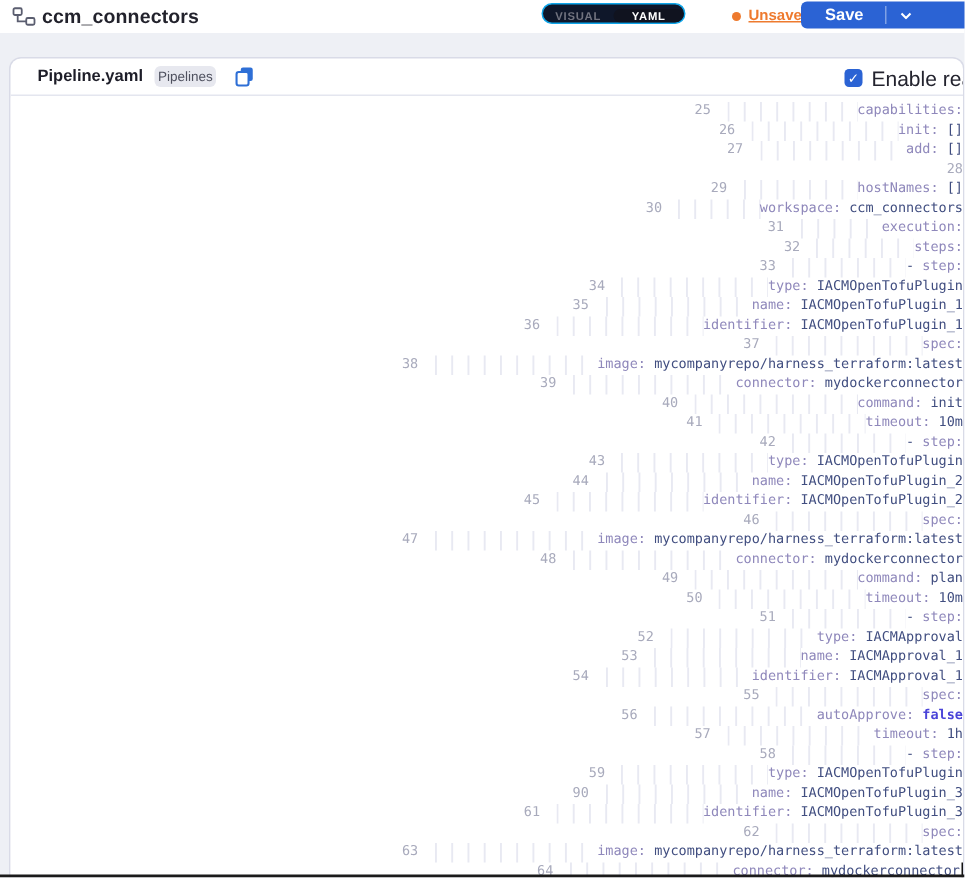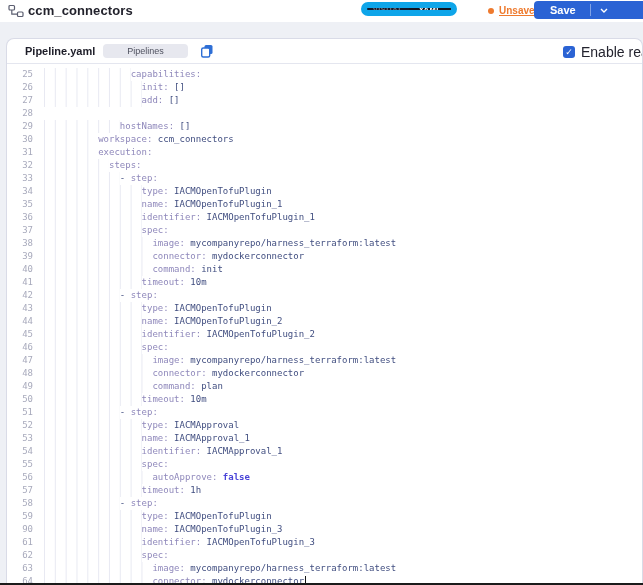--- a/index.html
+++ b/index.html
@@ -16,22 +16,22 @@
     position:absolute; top:0; left:0; width:643px; height:22px;
     background:#ffffff;
   }
   .title-icon { position:absolute; left:8px; top:4px; }
   .page-title {
     position:absolute; left:28px; top:3px;
     font-size:13px; font-weight:bold; color:#22222c; letter-spacing:.1px;
   }
   .toggle {
     position:absolute; left:361px; top:2px; width:96px; height:14px;
-    background:#0f172a; border:6px solid #0ea5e9; border-radius:8px;
-    display:flex; align-items:center; overflow:hidden;
+    background:#0f172a; border:1px solid #0ea5e9; border-radius:8px;
+    display:flex; align-items:flex-end; overflow:hidden;
   }
   .toggle-seg {
     flex:1; display:flex; align-items:center; justify-content:center;
     font-size:7.5px; font-weight:bold; letter-spacing:.5px; color:#71737f;
     cursor:pointer;
   }
   .toggle-seg.active {
     background:#10131f; color:#ffffff; border-radius:8px;
   }
   .unsaved {
@@ -56,39 +56,39 @@
     background:#ffffff; border:1px solid #d9dbe7; border-bottom:none;
     border-radius:8px 8px 0 0; overflow:hidden;
   }
   .tabbar {
     position:relative; height:25px; border-bottom:1px solid #e4e6ef;
     display:flex; align-items:center;
   }
   .file-name { margin-left:18px; font-size:11px; font-weight:bold; color:#1d1d28; }
   .chip {
     margin-left:8px; background:#e7e8ef; color:#4f515f; font-size:9px;
-    padding:2px 24px; border-radius:4px;
+    padding:2px 2px; border-radius:4px;
   }
   .copy-icon { margin-left:12px; cursor:pointer; display:flex; }
   .enable-group {
     position:absolute; left:556px; top:5px; display:flex; align-items:center; gap:6px;
   }
   .checkbox {
     width:12px; height:12px; background:#2b63d4; border-radius:3px;
     color:#fff; font-size:9px; line-height:12px; text-align:center; cursor:pointer;
   }
   .enable-label { font-size:14px; color:#23232e; white-space:nowrap; }
   
   .editor {
     position:absolute; left:0; top:26px; right:0; bottom:0;
     background:#fff; padding-top:3px;
     font-family:"DejaVu Sans Mono", monospace; font-size:9px;
     overflow:hidden;
   }
-  .row { display:flex; height:13px; line-height:13px; }
+  .row { display:flex; height:13px; line-height:13px;justify-content:flex-end; }
   .ln {
     flex:0 0 26px; text-align:right; color:#a8aabc; user-select:none;
   }
   .code { margin-left:11px; white-space:pre; }
   .ws {
     display:inline-block; white-space:pre; height:13px; vertical-align:top;
     background-image:linear-gradient(to right, #e8e9f2 1px, transparent 1px);
     background-size:2ch 100%;
   }
   .key  { color:#8f88bb; }

